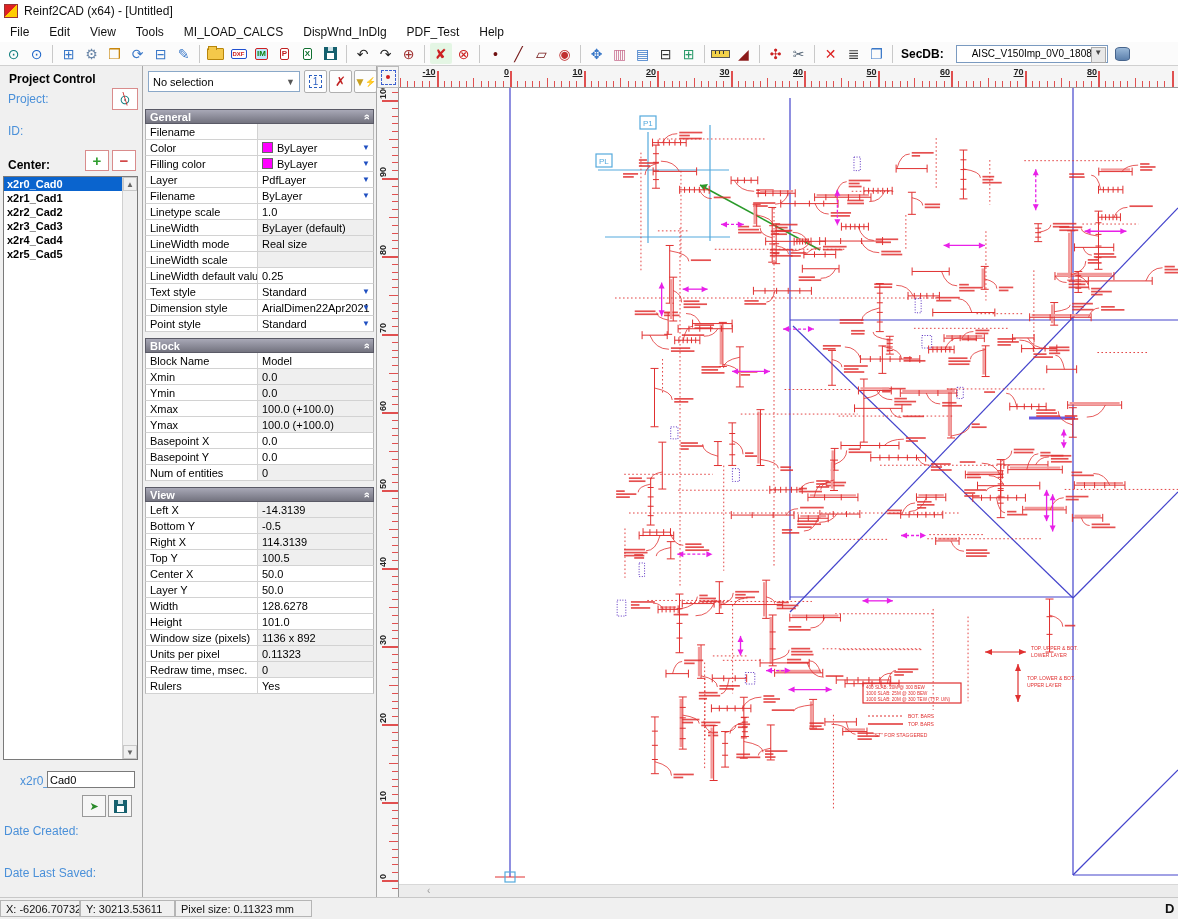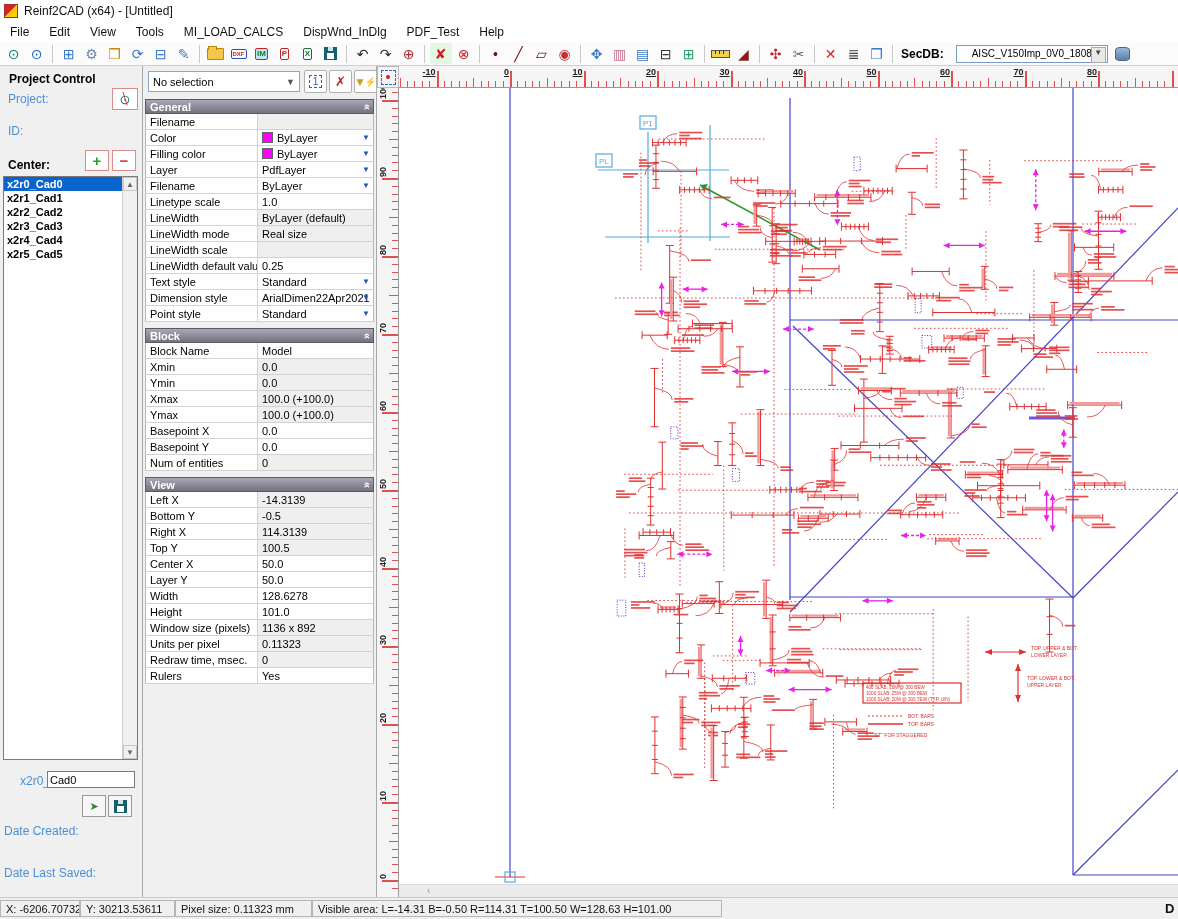--- a/index.html
+++ b/index.html
@@ -63,21 +63,21 @@
   #sel-combo .arr{position:absolute;right:4px;color:#555;font-size:9px;}
   .prop-tool{position:absolute;top:4px;width:23px;height:23px;background:#fdfdfd;border:1px solid #b0b0b0;border-radius:2px;
              display:flex;align-items:center;justify-content:center;font-size:12px;box-sizing:border-box;}
   #pt-1{left:161px;color:#2b5fc0;}
   #pt-1 span{border:1px dashed #2b5fc0;padding:0 3px;font-size:10px;}
   #pt-2{left:186px;color:#c02020;font-size:13px;}
   #pt-3{left:211px;}
   #props{position:absolute;left:2px;top:33px;width:229px;}
   .sec-head{height:15px;background:linear-gradient(#a8a8b6,#73737f);border:1px solid #5a5a66;color:#fff;
             font-size:11px;font-weight:bold;display:flex;align-items:center;padding:0 4px;box-sizing:border-box;margin-top:6px;}
-  .sec-head:first-child{margin-top:0;}
+  .sec-head:first-child{margin-top:10px;}
   .sec-head .chev{margin-left:auto;display:inline-block;transform:rotate(-90deg);font-size:11px;}
   .prow{display:flex;height:15px;border-left:1px solid #b8b8b8;border-right:1px solid #b8b8b8;border-bottom:1px solid #d2d2d2;
         font-size:11px;box-sizing:content-box;background:#fff;}
   .plab{width:112px;border-right:1px solid #d2d2d2;padding-left:4px;display:flex;align-items:center;box-sizing:border-box;
         overflow:hidden;white-space:nowrap;}
   .pval{flex:1;padding-left:4px;display:flex;align-items:center;position:relative;overflow:hidden;white-space:nowrap;box-sizing:border-box;}
   .pval.ro{background:#efefef;}
   .swatch{width:9px;height:9px;background:#ff00ff;border:1px solid #666;margin-right:4px;flex:0 0 auto;}
   .ddarr{position:absolute;right:3px;color:#1f4fc0;font-size:8px;}
   
@@ -1950,15 +1950,14 @@
     <text x="474" y="649" font-size="5" fill="#e03030" font-family="Liberation Sans, sans-serif">"ST" FOR  STAGGERED</text>
   </svg>
 <div id="hscroll" class="abs">
   <span class="larr">‹</span>
 </div>
 
 <div id="statusbar" class="abs">
   <div class="seg" style="left:0;width:80px;">X: -6206.70732</div>
   <div class="seg" style="left:80px;width:95px;">Y: 30213.53611</div>
   <div class="seg" style="left:175px;width:137px;">Pixel size: 0.11323 mm</div>
-  <div class="seg" style="left:312px;width:410px;">Visible area:  L=-14.31  B=-0.50  R=114.31  T=100.50  W=128.63  H=101.00</div>
   <div class="seg" id="seg-d" style="left:1160px;width:16px;">D</div>
 </div>
 
 </body></html>

